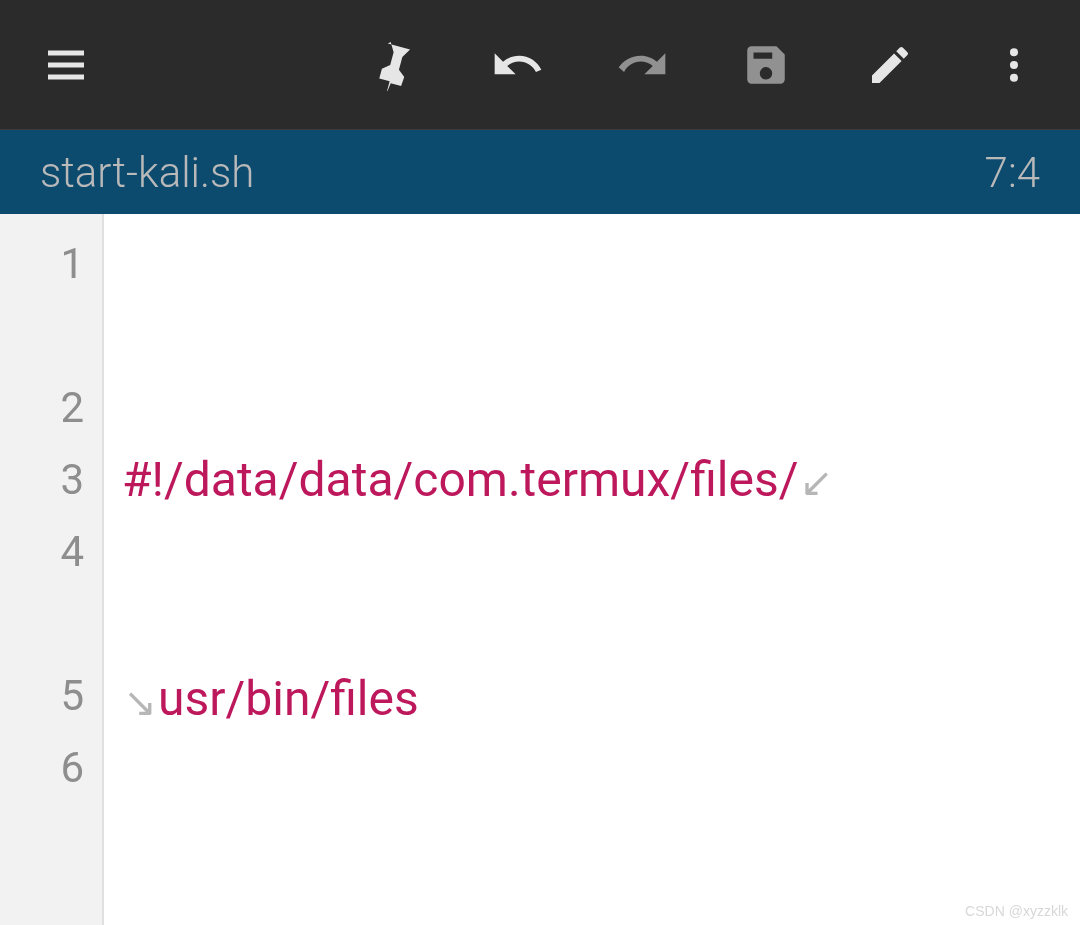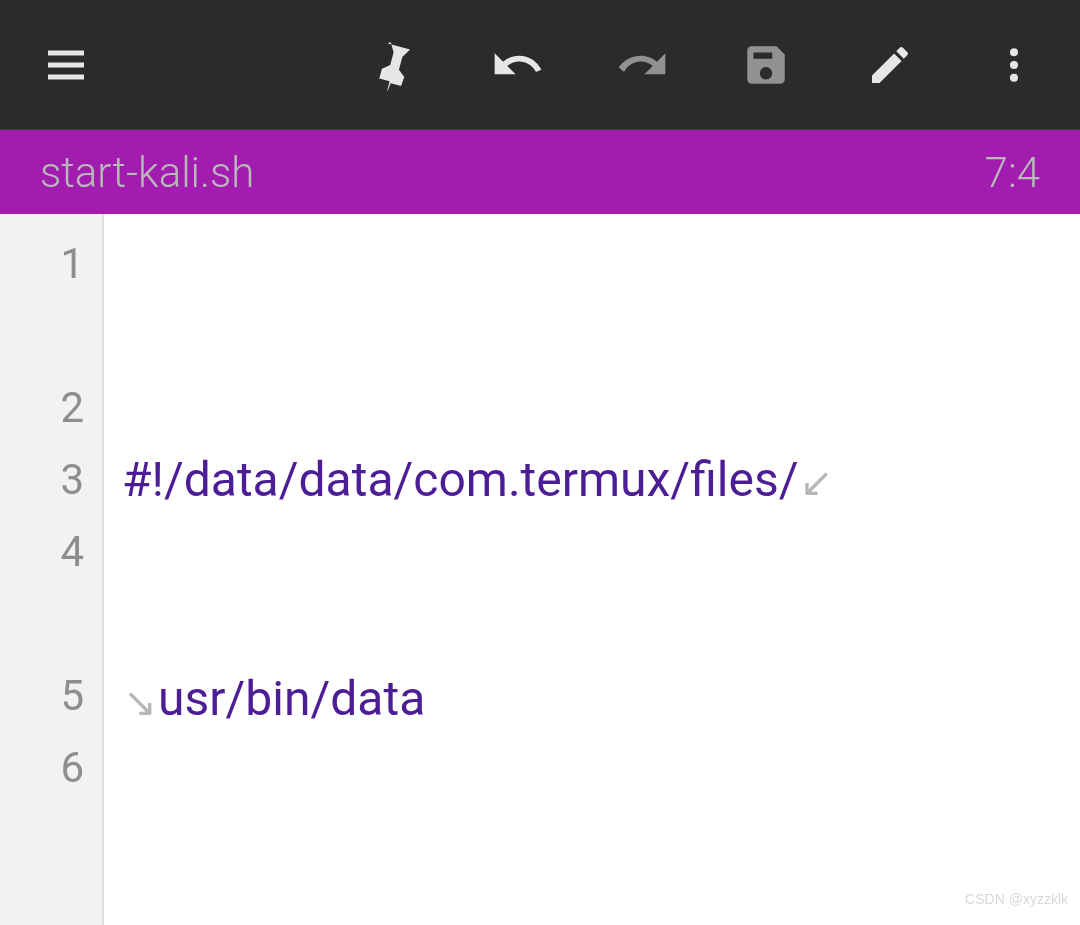--- a/index.html
+++ b/index.html
@@ -30,21 +30,21 @@
     width: 60px; height: 60px;
     display: flex; align-items: center; justify-content: center;
     cursor: pointer;
     user-select: none;
   }
   .icon-btn svg { display: block; }
   .icon-dim svg { opacity: 0.55; }
 
   .statusbar {
     height: 84px;
-    background: #a21caf;
+    background: #0c4a6e;
     display: flex;
     align-items: center;
     padding: 0 40px;
     color: #b9b9b9;
     font-size: 42px;
     font-weight: 300;
   }
   .status-left { flex: 1; }
   .status-right { display: flex; gap: 20px; }
 
@@ -66,35 +66,35 @@
   }
   .gutter div { height: 72px; line-height: 72px; }
   .code-area {
     flex: 1;
     padding: 14px 14px 0 18px;
     white-space: pre-wrap;
     word-break: break-word;
     font-family: -apple-system, BlinkMacSystemFont, "Segoe UI", Roboto, sans-serif;
   }
   .code-line { }
-  .c-comment { color: #4c1d95; margin-top: 11px; }
+  .c-comment { color: #be185d; margin-top: 11px; }
 
   .wrap-glyph {
     display: inline-block;
     width: 36px;
     text-align: center;
     color: #b6b6b6;
     font-size: 40px;
     vertical-align: middle;
   }
 
   .watermark {
     position: absolute;
     right: 12px;
-    bottom: 18px;
+    bottom: 6px;
     font-size: 14px;
     color: #bdbdbd;
     opacity: 0.6;
     font-family: sans-serif;
   }
 </style>
 </head>
 <body>
 
 <div class="toolbar">
@@ -158,21 +158,21 @@
     <div>3</div>
     <div>4</div>
     <div></div>
     <div>5</div>
     <div>6</div>
     <div></div>
   </div>
   <div class="code-area">
     
     <div class="code-line"><span class="c-comment">#!/data/data/com.termux/files/</span><span class="wrap-glyph">↙</span></div>
-    <div class="code-line"><span class="wrap-glyph">↘</span><span class="c-comment">usr/bin/data</span></div>
+    <div class="code-line"><span class="wrap-glyph">↘</span><span class="c-comment">usr/bin/files</span></div>
     
     
     
     
     
     
     
     
     
     

